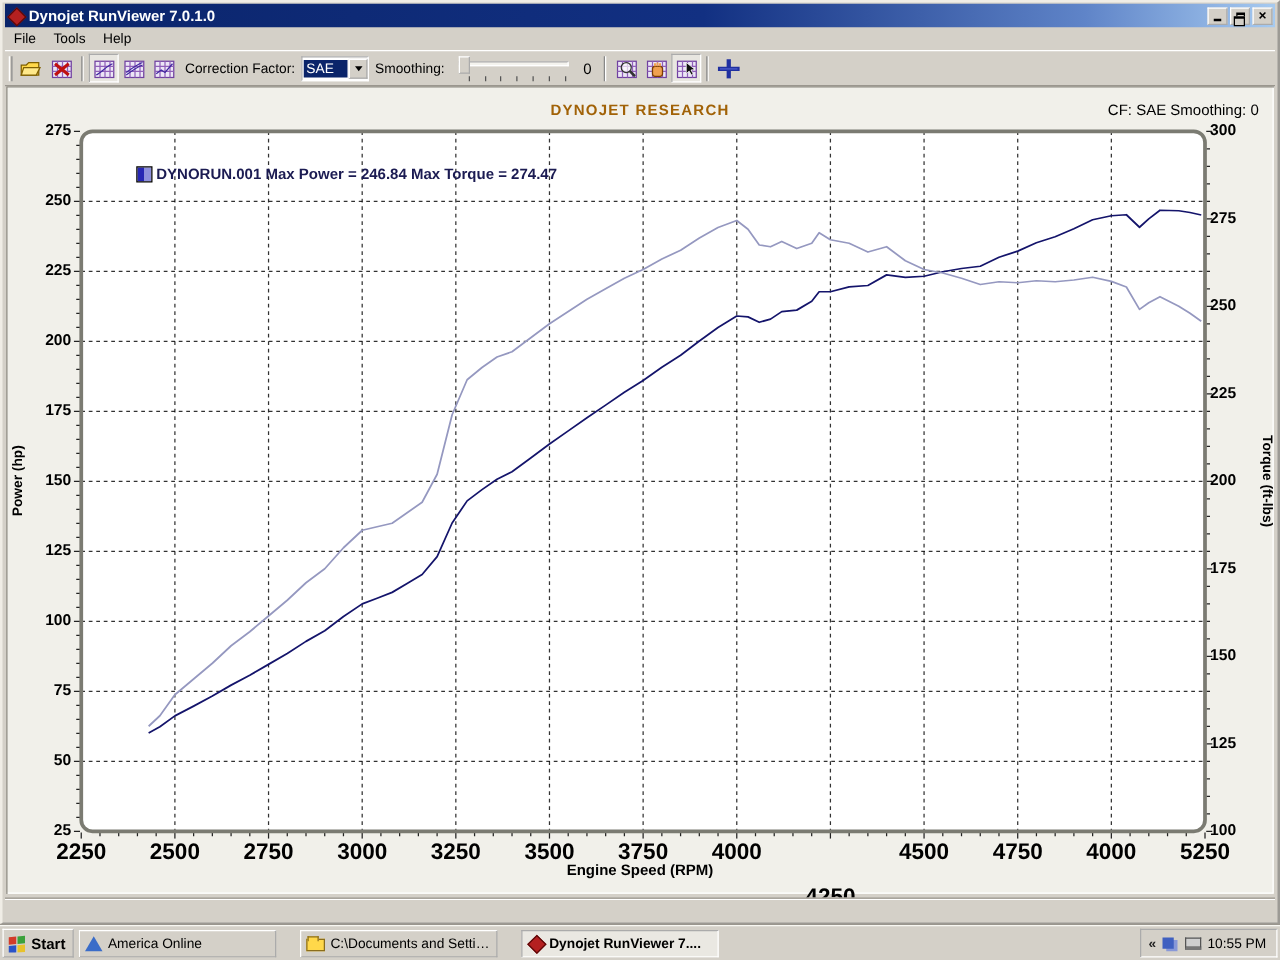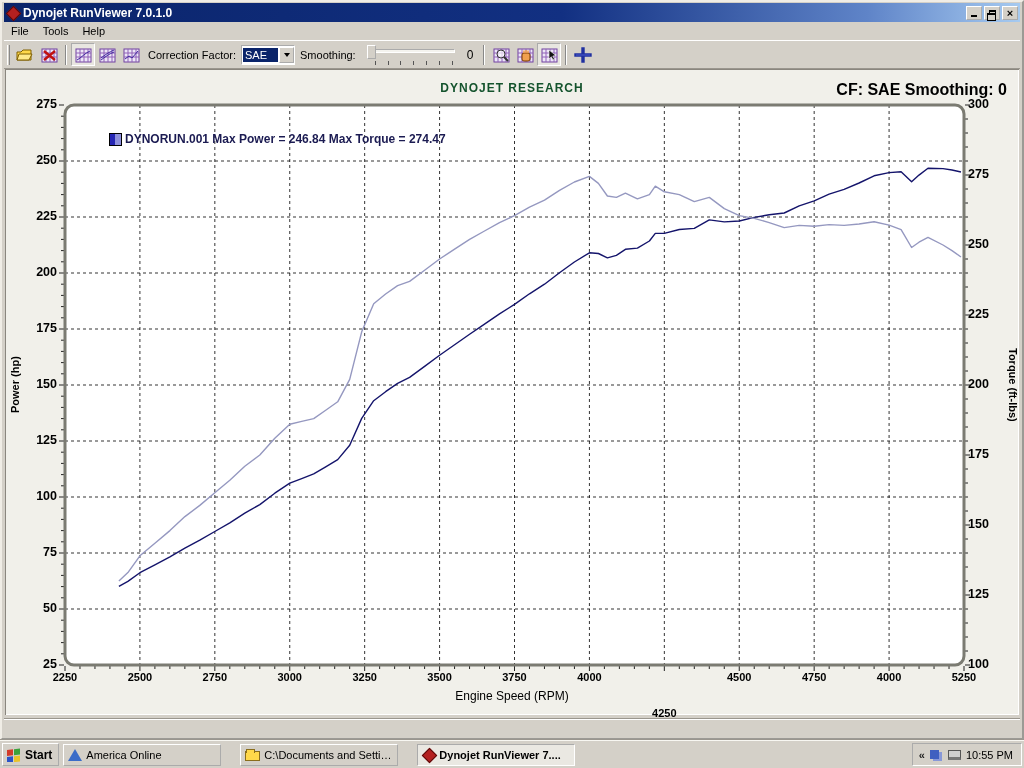--- a/index.html
+++ b/index.html
@@ -48,38 +48,38 @@
   .slider-thumb{position:absolute;left:2px;top:1px;width:9px;height:14px;
     background:#d4d0c8;border:1px outset #fff;}
   .slider-ticks{position:absolute;left:10px;right:4px;top:17px;display:flex;justify-content:space-between;}
   .slider-ticks span{width:1px;height:4px;background:#555;}
   .smoothing-value{margin:0 6px;font-size:12px;}
 
   
   .client{position:absolute;left:3px;right:3px;top:67px;bottom:23px;background:#f1f0ea;
     box-shadow:inset 1px 1px 0 #8a867e, inset -1px -1px 0 #ffffff;}
   .chart-title{position:absolute;left:0;right:0;top:12px;text-align:center;
-    font-weight:bold;font-size:12px;letter-spacing:1px;color:#14532d;}
-  .chart-cf{position:absolute;right:12px;top:12px;font-weight:bold;font-size:16px;color:#000;}
+    font-weight:bold;font-size:12px;letter-spacing:1px;color:#a16207;}
+  .chart-cf{position:absolute;right:12px;top:12px;font-weight:normal;font-size:12px;color:#000;}
   .plot-wrap{position:absolute;left:54px;top:30px;width:911px;height:572px;}
   .legend{position:absolute;left:104px;top:63px;display:flex;align-items:center;}
   .legend-swatch{width:13px;height:13px;border:1px solid #000;
     background:linear-gradient(90deg,#2626b4 0 50%,#8d8fdc 50% 100%);margin-right:3px;}
   .legend-text{font-weight:bold;font-size:12px;color:#1b1b52;white-space:pre;}
   .ylab-left{position:absolute;text-align:right;font-weight:bold;font-size:12.5px;color:#000;}
   .ylab-right{position:absolute;text-align:left;font-weight:bold;font-size:12.5px;color:#000;}
-  .xlab{position:absolute;text-align:center;font-weight:bold;font-size:11px;color:#000;}
+  .xlab{position:absolute;text-align:center;font-weight:bold;font-size:18px;color:#000;}
   .axis-title-left{position:absolute;left:2px;top:36px;height:560px;width:15px;
     display:flex;align-items:center;justify-content:center;writing-mode:vertical-rl;
     transform:rotate(180deg);font-weight:bold;font-size:11px;color:#000;}
   .axis-title-right{position:absolute;left:1000px;top:36px;height:560px;width:16px;
     display:flex;align-items:center;justify-content:center;writing-mode:vertical-rl;
     font-weight:bold;font-size:11px;color:#000;}
   .axis-x-title{position:absolute;left:0;right:0;top:620px;text-align:center;
-    font-weight:normal;font-size:12px;color:#000;}
+    font-weight:bold;font-size:12px;color:#000;}
   .grid{stroke:#000;stroke-width:1;stroke-dasharray:3 3;opacity:.8;}
   .tick{stroke:#222;stroke-width:1;}
 
   .status-strip{position:absolute;left:2px;right:2px;bottom:2px;height:18px;
     background:#d4d0c8;border-top:1px solid #9a968e;box-shadow:inset 0 1px 0 #fff;}
 
   
   .taskbar{position:absolute;left:0;right:0;bottom:0;height:28px;background:#d4d0c8;
     border-top:1px solid #f8f7f2;box-shadow:0 -1px 0 #9a968e;
     display:flex;align-items:center;padding:0 2px;}

